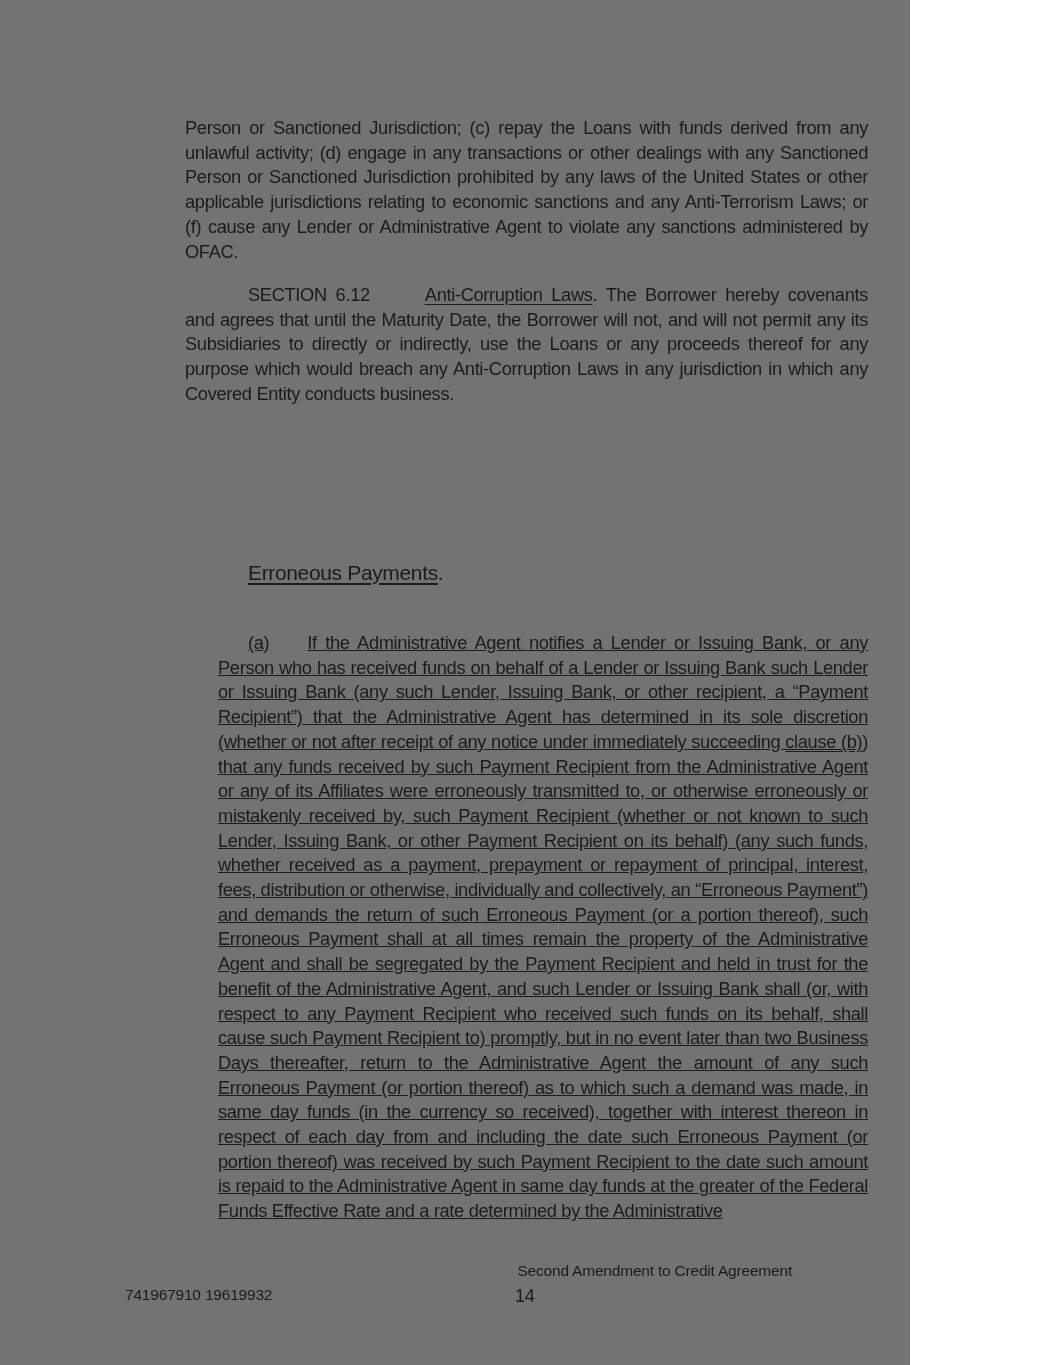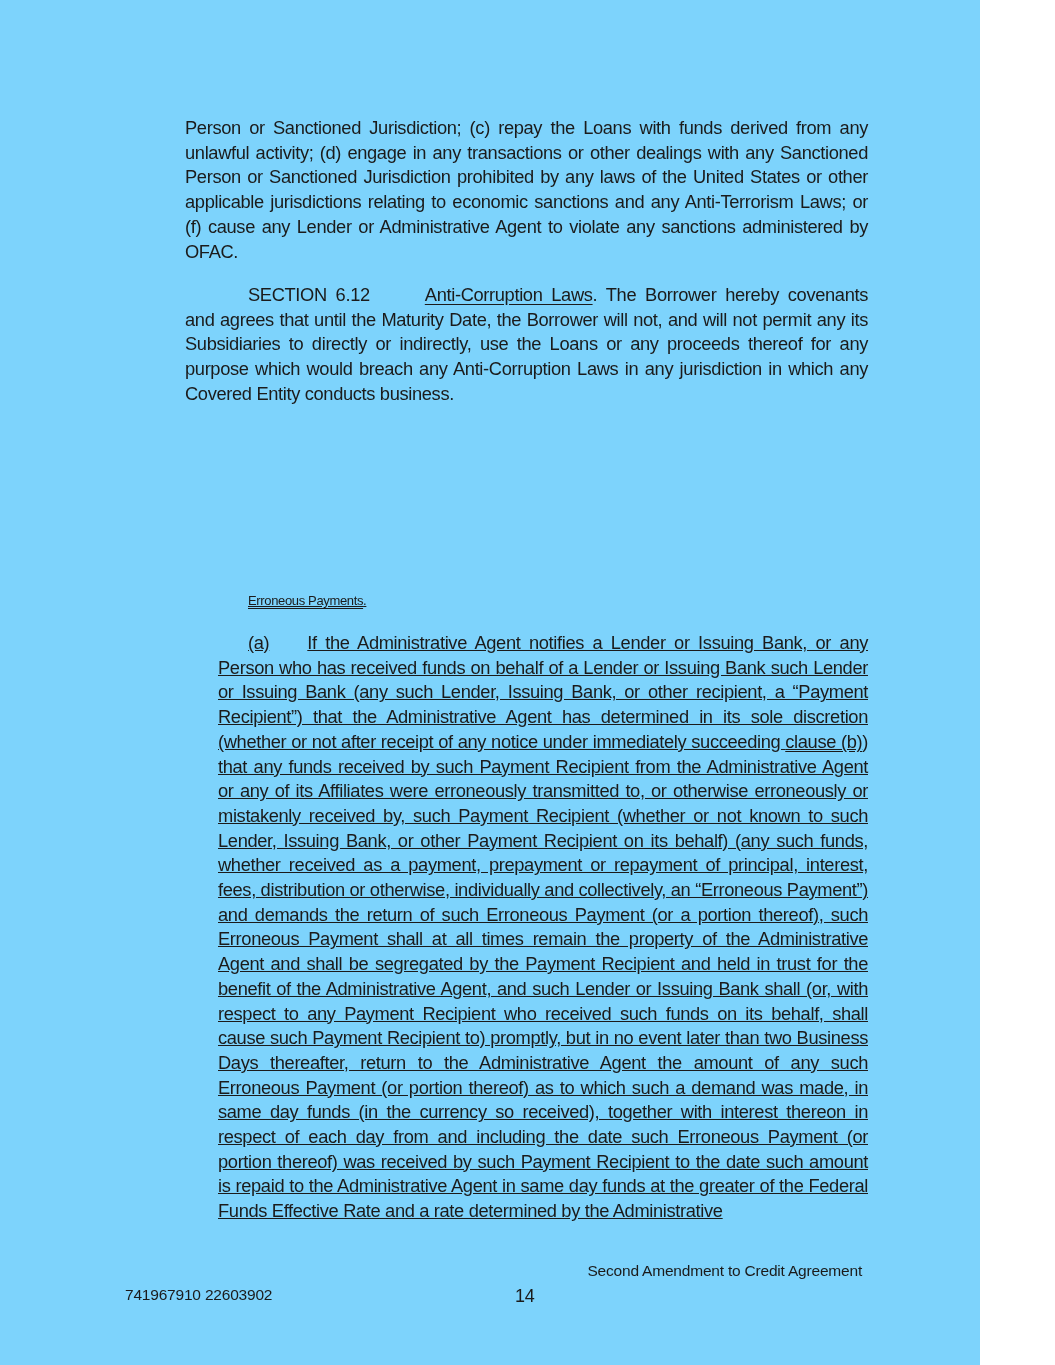--- a/index.html
+++ b/index.html
@@ -2,48 +2,47 @@
 <html><head>
 <meta charset="utf-8">
 <style>
   html, body {
     margin: 0;
     padding: 0;
     background: #ffffff;
   }
   .page {
     position: relative;
-    width: 980px;
+    width: 910px;
     height: 1365px;
-    background: #7dd3fc;
+    background: #737373;
     font-family: "Liberation Sans", sans-serif;
     color: #1b1b1b;
     overflow: hidden;
   }
   .para {
     position: absolute;
     margin: 0;
     text-align: justify;
     font-size: 18.3px;
     line-height: 24.7px;
     letter-spacing: -0.35px;
   }
   .para-sanctions  { left: 185px; top: 116px; width: 683px; }
   .para-section612 { left: 185px; top: 283px; width: 683px; text-indent: 63px; }
   .para-111        { left: 125px; top: 431px; width: 807px; text-indent: 62px; }
   .para-112        { left: 125px; top: 501px; width: 807px; text-indent: 62px; }
   .heading-err {
     position: absolute;
-    left: 248px; top: 589px;
+    left: 248px; top: 561px;
     margin: 0;
-    font-size: 13px;
+    font-size: 21px;
     line-height: 24.7px;
     letter-spacing: -0.35px;
     font-weight: normal;
-    text-decoration: underline;
   }
   .para-a { left: 218px; top: 631px; width: 650px; text-indent: 30px; text-decoration: underline; }
 
   .tab { display: inline-block; }
   .tab-section { width: 55px; }
   .tab-num     { width: 28px; }
   .tab-a       { width: 38px; }
 
   .underlined {
     text-decoration: underline;
@@ -84,17 +83,17 @@
   <p class="para para-section612"><span>SECTION 6.12</span><span class="tab tab-section"></span><span class="underlined">Anti-Corruption Laws</span><span>. The Borrower hereby covenants and agrees that until the Maturity Date, the Borrower will not, and will not permit any its Subsidiaries to directly or indirectly, use the Loans or any proceeds thereof for any purpose which would breach any Anti-Corruption Laws in any jurisdiction in which any Covered Entity conducts business.</span></p>
 
 
 
   <h3 class="heading-err"><span class="underlined">Erroneous Payments</span><span>.</span></h3>
 
   <p class="para para-a"><span>(a)</span><span class="tab tab-a"></span><span>If the Administrative Agent notifies a Lender or Issuing Bank, or any Person who has received funds on behalf of a Lender or Issuing Bank such Lender or Issuing Bank (any such Lender, Issuing Bank, or other recipient, a “Payment Recipient”) that the Administrative Agent has determined in its sole discretion (whether or not after receipt of any notice under immediately succeeding </span><span class="underlined">clause (b)</span><span>) that any funds received by such Payment Recipient from the Administrative Agent or any of its Affiliates were erroneously transmitted to, or otherwise erroneously or mistakenly received by, such Payment Recipient (whether or not known to such Lender, Issuing Bank, or other Payment Recipient on its behalf)  (any such funds, whether received as a payment, prepayment or repayment of principal, interest, fees, distribution or otherwise, individually and collectively, an “Erroneous Payment”) and demands the return of such Erroneous Payment (or a portion thereof), such Erroneous Payment shall at all times remain the property of the Administrative Agent and shall be segregated by the Payment Recipient and held in trust for the benefit of the Administrative Agent, and such Lender or Issuing Bank shall (or, with respect to any Payment Recipient who received such funds on its behalf, shall cause such Payment Recipient to) promptly, but in no event later than two Business Days thereafter, return to the Administrative Agent the amount of any such Erroneous Payment (or portion thereof) as to which such a demand was made, in same day funds (in the currency so received), together with interest thereon in respect of each day from and including the date such Erroneous Payment (or portion thereof) was received by such Payment Recipient to the date such amount is repaid to the Administrative Agent in same day funds at the greater of the Federal Funds Effective Rate and a rate determined by the Administrative</span></p>
 
   <div class="footer-title">Second Amendment to Credit Agreement</div>
 
-  <div class="footer-ids">741967910 22603902</div>
+  <div class="footer-ids">741967910 19619932</div>
 
   <div class="footer-page">14</div>
 
 </div>
 
 </body></html>

